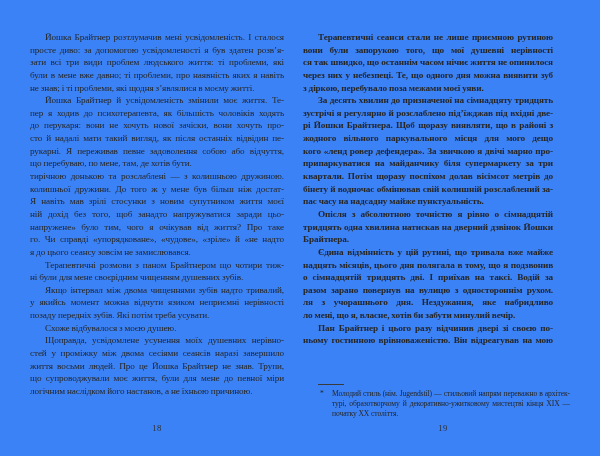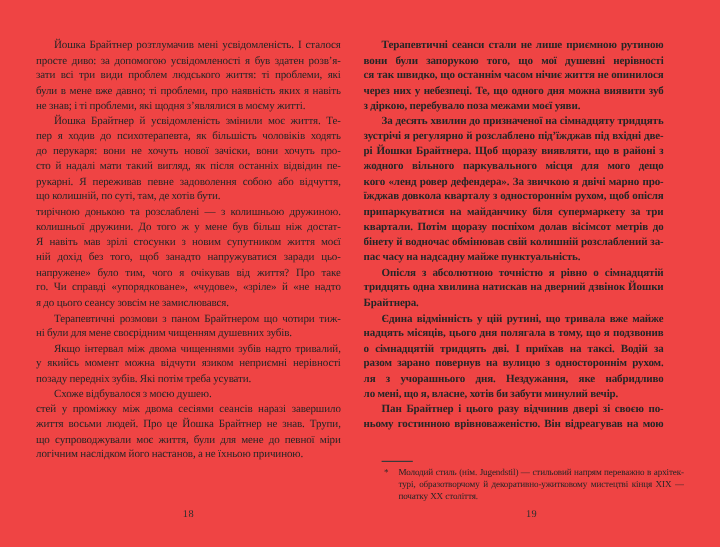--- a/index.html
+++ b/index.html
@@ -4,21 +4,21 @@
 <style>
   html, body {
     margin: 0;
     padding: 0;
     background: #ffffff;
   }
   .spread {
     position: relative;
     width: 600px;
     height: 456px;
-    background: #ef4444;
+    background: #3b82f6;
     font-family: "Liberation Serif", serif;
     color: #262626;
     overflow: hidden;
   }
   .text-block {
     position: absolute;
     top: 31px;
   }
   .text-block.left-block  { left: 30px;  width: 254px; }
   .text-block.right-block { left: 303px; width: 250px; font-weight: bold; }
@@ -94,21 +94,21 @@
         <div class="line">зати всі три види проблем людського життя: ті проблеми, які</div>
         <div class="line">були в мене вже давно; ті проблеми, про наявність яких я навіть</div>
         <div class="line last">не знав; і ті проблеми, які щодня з’являлися в моєму житті.</div>
       </div>
       <div class="para">
         <div class="line first">Йошка Брайтнер й усвідомленість змінили моє життя. Те-</div>
         <div class="line">пер я ходив до психотерапевта, як більшість чоловіків ходять</div>
         <div class="line">до перукаря: вони не хочуть нової зачіски, вони хочуть про-</div>
         <div class="line">сто й надалі мати такий вигляд, як після останніх відвідин пе-</div>
         <div class="line">рукарні. Я переживав певне задоволення собою або відчуття,</div>
-        <div class="line last">що колишній, по суті, там, де хотів бути.</div>
+        <div class="line last">що перебуваю, по мене, там, де хотів бути.</div>
       </div>
       <div class="para">
         <div class="line">тирічною донькою та розслаблені — з колишньою дружиною.</div>
         <div class="line">колишньої дружини. До того ж у мене був більш ніж достат-</div>
         <div class="line">Я навіть мав зрілі стосунки з новим супутником життя моєї</div>
         <div class="line">ній дохід без того, щоб занадто напружуватися заради цьо-</div>
         <div class="line">напружене» було тим, чого я очікував від життя? Про таке</div>
         <div class="line">го. Чи справді «упорядковане», «чудове», «зріле» й «не надто</div>
         <div class="line last">я до цього сеансу зовсім не замислювався.</div>
       </div>
@@ -118,20 +118,21 @@
       </div>
       <div class="para">
         <div class="line first">Якщо інтервал між двома чищеннями зубів надто тривалий,</div>
         <div class="line">у якийсь момент можна відчути язиком неприємні нерівності</div>
         <div class="line last">позаду передніх зубів. Які потім треба усувати.</div>
       </div>
       <div class="para">
         <div class="line first last">Схоже відбувалося з моєю душею.</div>
       </div>
       <div class="para">
+        <div class="line first">Щоправда, усвідомлене усунення моїх душевних нерівно-</div>
         <div class="line">стей у проміжку між двома сесіями сеансів наразі завершило</div>
         <div class="line">життя восьми людей. Про це Йошка Брайтнер не знав. Трупи,</div>
         <div class="line">що супроводжували моє життя, були для мене до певної міри</div>
         <div class="line last">логічним наслідком його настанов, а не їхньою причиною.</div>
       </div>
     </div>
 
   <div class="page-number pn-left">18</div>
 
   <div class="text-block right-block">
@@ -141,21 +142,20 @@
         <div class="line">ся так швидко, що останнім часом нічиє життя не опинилося</div>
         <div class="line">через них у небезпеці. Те, що одного дня можна виявити зуб</div>
         <div class="line last">з діркою, перебувало поза межами моєї уяви.</div>
       </div>
       <div class="para">
         <div class="line first">За десять хвилин до призначеної на сімнадцяту тридцять</div>
         <div class="line">зустрічі я регулярно й розслаблено під’їжджав під вхідні две-</div>
         <div class="line">рі Йошки Брайтнера. Щоб щоразу виявляти, що в районі з мо-</div>
         <div class="line">жодного вільного паркувального місця для мого дещо завели-</div>
         <div class="line">кого «ленд ровер дефендера». За звичкою я двічі марно про-</div>
-        <div class="line">їжджав довкола кварталу з одностороннім рухом, щоб опісля</div>
         <div class="line">припаркуватися на майданчику біля супермаркету за три</div>
         <div class="line">квартали. Потім щоразу поспіхом долав вісімсот метрів до ка-</div>
         <div class="line">бінету й водночас обмінював свій колишній розслаблений за-</div>
         <div class="line last">пас часу на надсадну майже пунктуальність.</div>
       </div>
       <div class="para">
         <div class="line first">Опісля з абсолютною точністю я рівно о сімнадцятій годині</div>
         <div class="line">тридцять одна хвилина натискав на дверний дзвінок Йошки</div>
         <div class="line last">Брайтнера.</div>
       </div>

